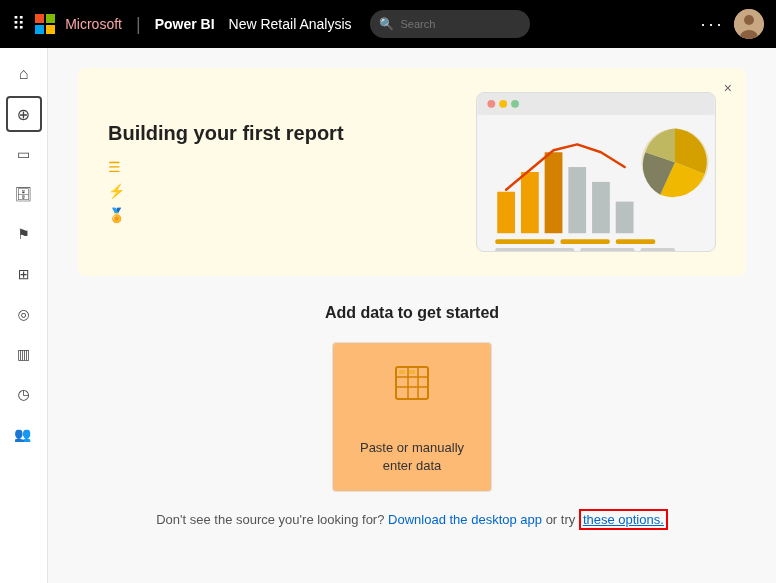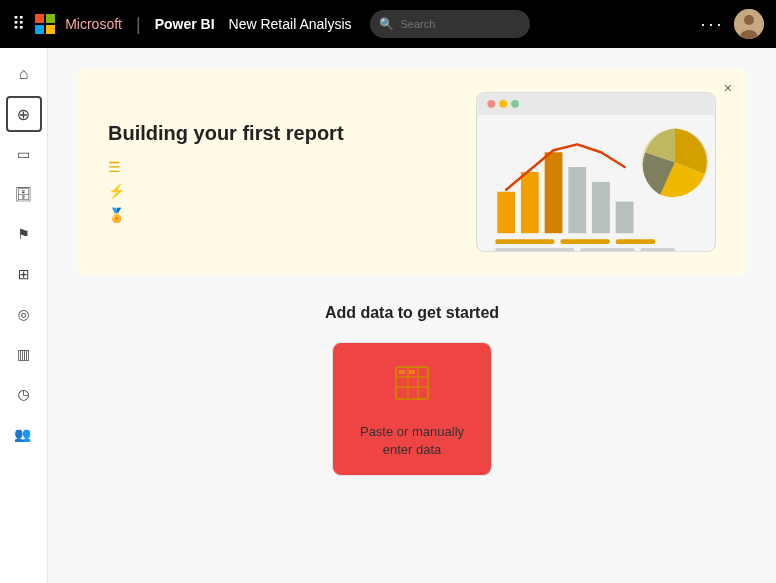--- a/index.html
+++ b/index.html
@@ -121,23 +121,23 @@
       overflow: hidden;
       border: 1px solid #ddd;
     }
 
     
     .add-data-section { text-align: center; }
     .add-data-title { font-size: 16px; font-weight: 600; color: #222; margin-bottom: 20px; }
 
     .data-cards { display: flex; justify-content: center; gap: 16px; margin-bottom: 20px; }
     .data-card {
-      width: 160px; background: #ef4444; border: 1px solid #e0e0e0;
-      border-radius: 9px; padding: 20px 16px 16px;
-      display: flex; flex-direction: column; align-items: center; gap: 12px;
+      width: 160px; background: #fdba74; border: 1px solid #e0e0e0;
+      border-radius: 4px; padding: 20px 16px 16px;
+      display: flex; flex-direction: column; align-items: center; gap: 28px;
       cursor: pointer; transition: border-color 0.2s;
     }
     .data-card-icon { font-size: 32px; color: #e07000; }
     .data-card-label { font-size: 13px; color: #333; text-align: center; line-height: 1.4; }
 
     
     .footer-text { font-size: 13px; color: #555; text-align: center; }
     .footer-text a { color: #0066cc; text-decoration: none; }
     .footer-text .highlighted-link {
       color: #0066cc; text-decoration: underline;
@@ -285,16 +285,22 @@
               <rect x="7" y="7" width="6" height="4" fill="#f0b000" opacity="0.5"></rect>
               <rect x="17" y="7" width="6" height="4" fill="#f0b000" opacity="0.5"></rect>
             </svg>
           </span>
           <span class="data-card-label">Paste or manually enter data</span>
         </div>
 
 
       </div>
 
+      <p class="footer-text">
+        <span>Don't see the source you're looking for?</span>
+        <a href="#">Download the desktop app</a>
+        <span> or try </span>
+        <a href="#" class="highlighted-link">these options.</a>
+      </p>
     </div>
 
   </main>
 </div>
 
 </body></html>

